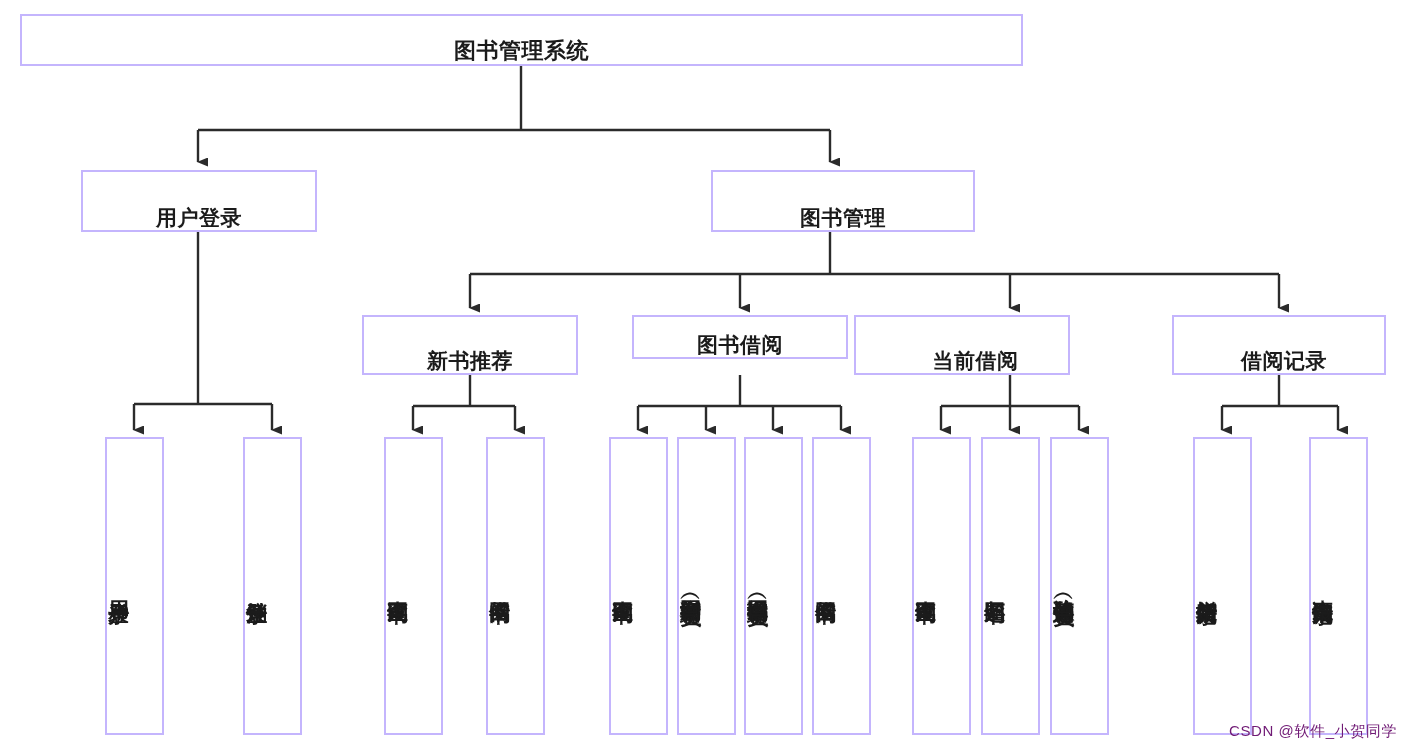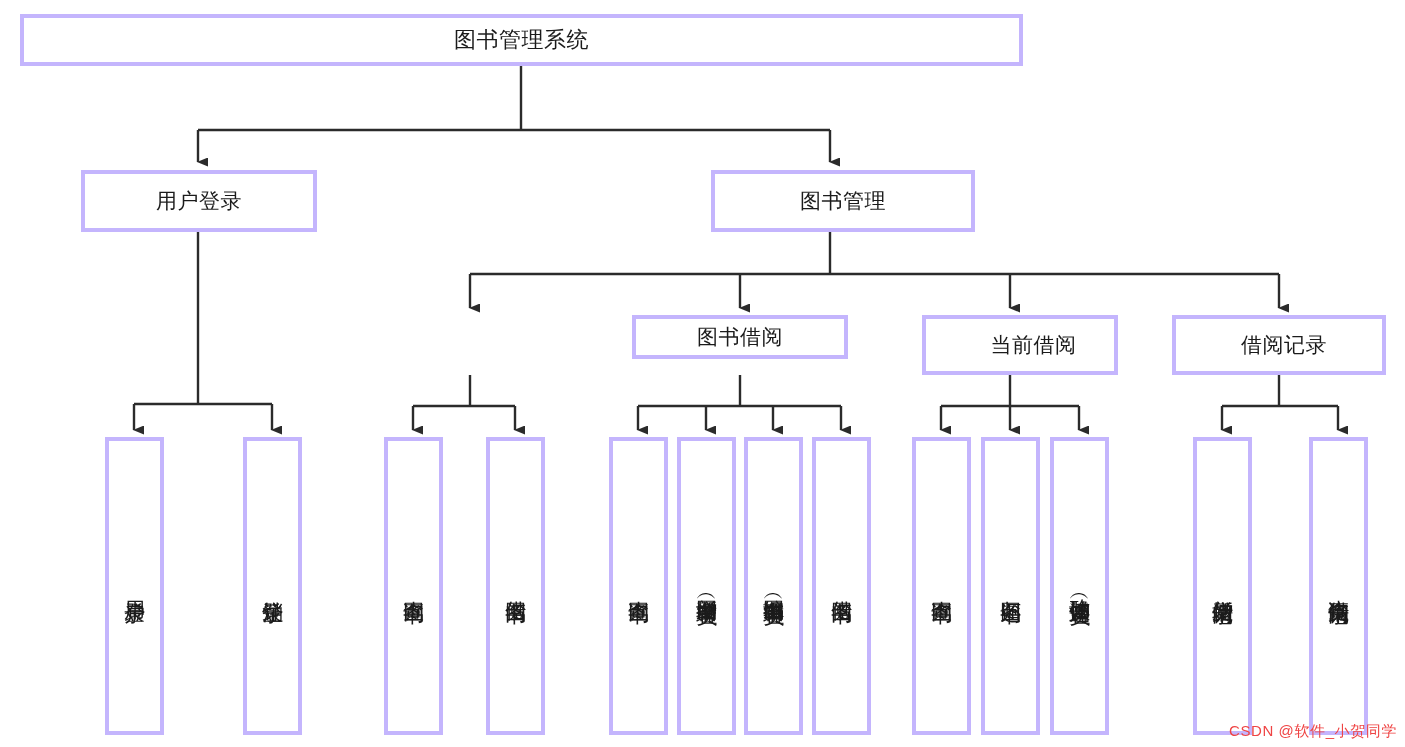--- a/index.html
+++ b/index.html
@@ -1,27 +1,27 @@
 <!DOCTYPE html>
 <html><head>
 <meta charset="utf-8">
 <style>
   html,body{margin:0;padding:0;background:#ffffff;}
   body{width:1405px;height:747px;font-family:"Liberation Sans","DejaVu Sans",sans-serif;color:#1a1a1a;}
   #stage{position:relative;width:1405px;height:747px;overflow:hidden;background:#fff;}
   svg.edges{position:absolute;left:0;top:0;width:1405px;height:747px;pointer-events:none;}
-  .node{position:absolute;box-sizing:border-box;background:#ffffff;border:4px solid #c4b5fd;
-        display:flex;align-items:center;justify-content:center;text-align:center;z-index:2;}
+  .node{position:absolute;box-sizing:border-box;background:#ffffff;border:2px solid #c4b5fd;
+        display:flex;align-items:flex-end;justify-content:center;text-align:center;z-index:2;font-weight:bold;}
   .node .lbl{display:block;line-height:1.12;letter-spacing:0.5px;color:#1b1b1b;}
   .h-node .lbl{font-size:21px;}
   .root .lbl{font-size:22px;}
   .leaf{writing-mode:vertical-rl;text-orientation:upright;}
   .leaf .lbl{writing-mode:vertical-rl;text-orientation:upright;font-size:21px;line-height:1.08;
              letter-spacing:1px;white-space:nowrap;}
-  .watermark{position:absolute;right:8px;bottom:6px;color:#ef4444;font-size:15px;z-index:5;
+  .watermark{position:absolute;right:8px;bottom:6px;color:#701a75;font-size:15px;z-index:5;
              letter-spacing:0.6px;white-space:nowrap;}
 </style>
 </head>
 <body>
 
 <div id="stage">
 
   <svg class="edges" viewBox="0 0 1405 747">
     <defs>
       <marker id="arrow" markerWidth="9" markerHeight="11" refX="4.5" refY="10" orient="auto" markerUnits="userSpaceOnUse">
@@ -76,24 +76,27 @@
     <span class="lbl">图书管理系统</span>
   </div>
 
   <div class="node h-node" style="left:81px;top:170px;width:236px;height:62px;">
     <span class="lbl">用户登录</span>
   </div>
   <div class="node h-node" style="left:711px;top:170px;width:264px;height:62px;">
     <span class="lbl">图书管理</span>
   </div>
 
+  <div class="node h-node" style="left:362px;top:315px;width:216px;height:60px;">
+    <span class="lbl">新书推荐</span>
+  </div>
   <div class="node h-node" style="left:632px;top:315px;width:216px;height:44px;">
     <span class="lbl">图书借阅</span>
   </div>
-  <div class="node h-node" style="left:922px;top:315px;width:196px;height:60px;padding-left:27px;">
+  <div class="node h-node" style="left:854px;top:315px;width:216px;height:60px;padding-left:27px;">
     <span class="lbl">当前借阅</span>
   </div>
   <div class="node h-node" style="left:1172px;top:315px;width:214px;height:60px;padding-left:10px;">
     <span class="lbl">借阅记录</span>
   </div>
 
   <div class="node leaf" style="left:105px;top:437px;width:59px;height:298px;">
     <span class="lbl">用户登录</span>
   </div>
   <div class="node leaf" style="left:243px;top:437px;width:59px;height:298px;">

